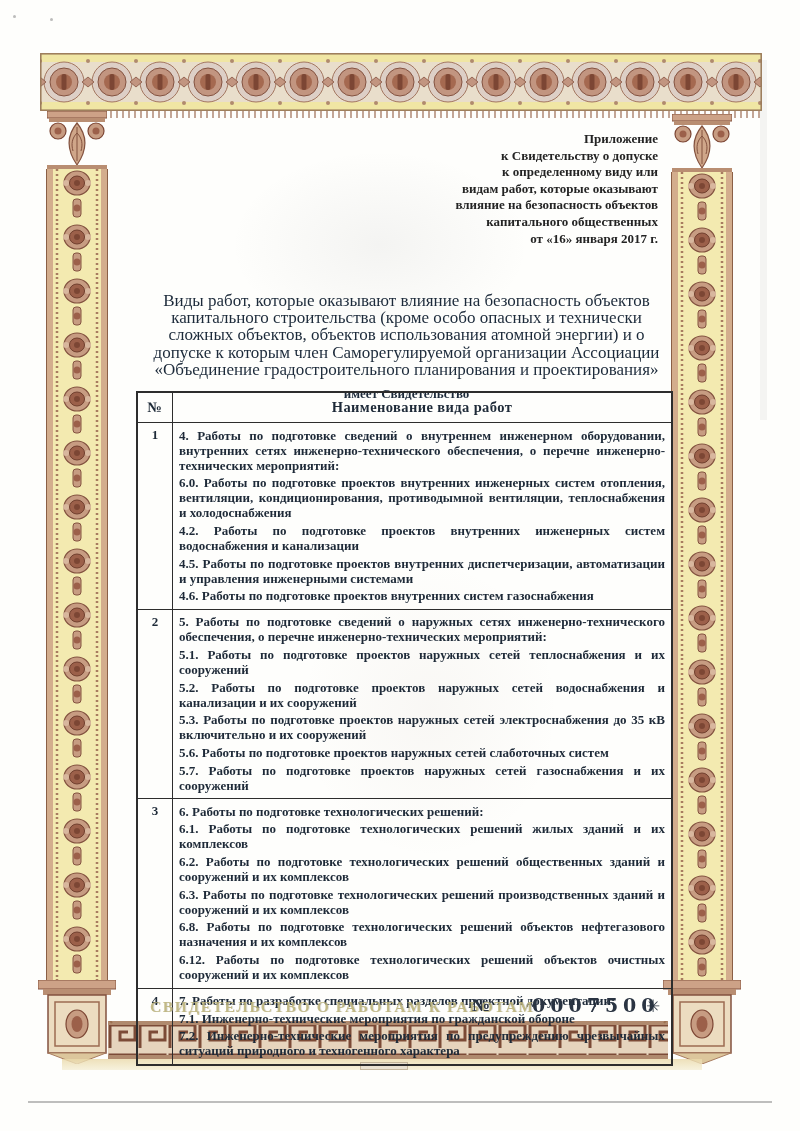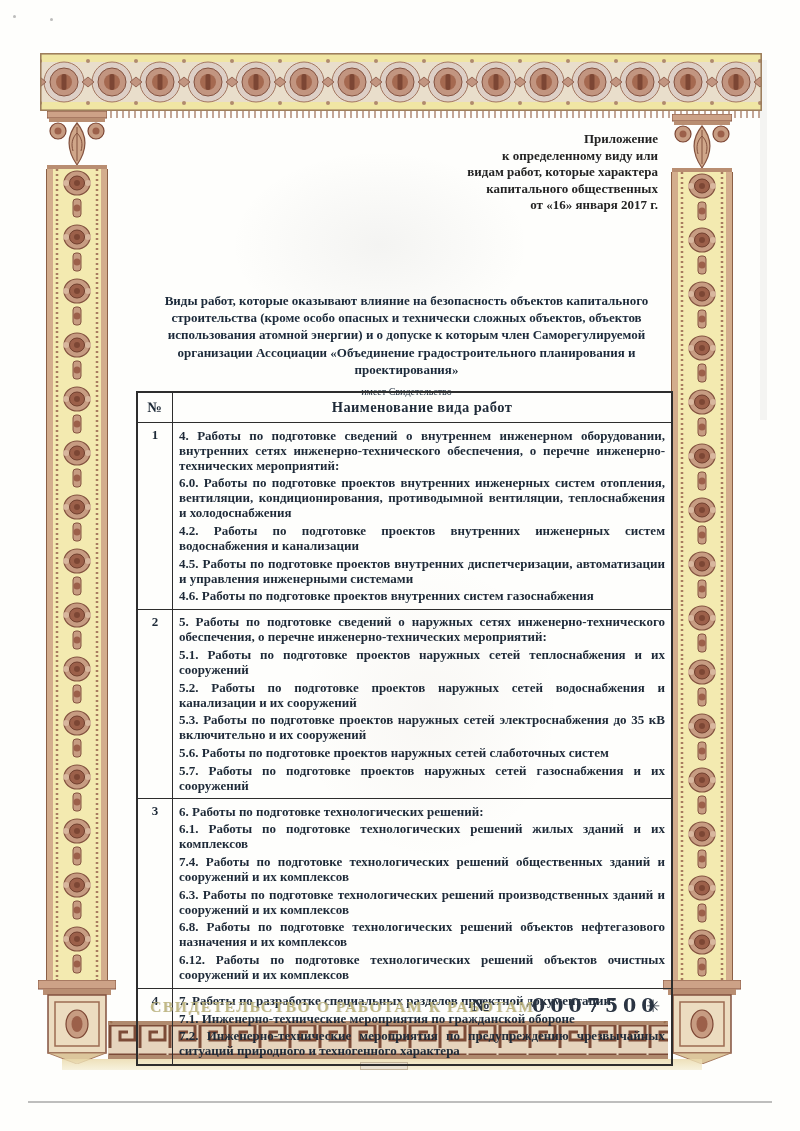--- a/index.html
+++ b/index.html
@@ -29,23 +29,23 @@
   .understrip{position:absolute;left:62px;top:1059px;width:640px;height:11px;opacity:.8;
           background:linear-gradient(#ead9a9,#f5efd6);}
   .microlabel{position:absolute;left:360px;top:1062px;width:46px;height:6px;background:#e7ded0;
           border:0.5px solid #b9a98f;opacity:.8;}
   .bottom-rule{position:absolute;left:28px;top:1101px;width:744px;height:2px;background:#a8a8a8;opacity:.75;}
 
   
   .appendix{position:absolute;right:142px;top:131px;width:340px;text-align:right;
             font-size:13px;line-height:16.6px;font-weight:bold;color:#242424;}
   .intro{position:absolute;left:138px;top:292px;width:537px;text-align:center;color:#1c2a3a;}
-  .intro .lead{font-weight:bold;font-size:13px;line-height:17.2px;margin:0;}
+  .intro .lead{font-weight:normal;font-size:17px;line-height:17.2px;margin:0;}
   .intro .company{font-weight:bold;font-size:13.2px;line-height:16px;margin:7px 0 0 0;}
-  .intro .has-cert{font-weight:normal;font-size:10px;margin:8px 0 0 0;}
+  .intro .has-cert{font-weight:bold;font-size:13px;margin:8px 0 0 0;}
 
   .works{position:absolute;left:136px;top:391px;width:537px;}
   table{width:100%;border-collapse:collapse;border:2.5px solid #2d2d2d;}
   th,td{border:1.5px solid #2d2d2d;vertical-align:top;color:#1e2a38;}
   th.col-no,td.col-no{width:26px;text-align:center;}
   th{font-size:14.5px;font-weight:bold;padding:6px 4px;letter-spacing:.4px;}
   td.col-no{font-weight:bold;font-size:13px;padding-top:4px;}
   td.col-name{padding:2px 6px 3px 6px;}
   td.col-name p{margin:2.5px 0;font-weight:bold;font-size:13px;line-height:1.16;text-align:justify;}
 
@@ -178,22 +178,24 @@
       <path d="M4,2 C-4,-8 -12,-4 -6,-14" fill="none" stroke="#9c7050" stroke-width="2"></path>
       <path d="M556,2 C564,-8 572,-4 566,-14" fill="none" stroke="#9c7050" stroke-width="2"></path>
     </svg>
   </div>
   <div class="understrip"></div>
   <div class="microlabel"></div>
   <div class="bottom-rule"></div>
 
   <div class="appendix">
     <div>Приложение</div>
+    <div>к Свидетельству о допуске</div>
     <div>к определенному виду или</div>
-    <div>видам работ, которые характера</div>
+    <div>видам работ, которые оказывают</div>
+    <div>влияние на безопасность объектов</div>
     <div>капитального общественных</div>
     <div>от «16» января 2017 г.</div>
   </div>
 
   <div class="intro">
     <p class="lead">Виды работ, которые оказывают влияние на безопасность объектов капитального строительства (кроме особо опасных и технически сложных объектов, объектов использования атомной энергии) и о допуске к которым член Саморегулируемой организации Ассоциации «Объединение градостроительного планирования и проектирования»</p>
     <p class="has-cert">имеет Свидетельство</p>
   </div>
 
   <div class="works">
@@ -224,21 +226,21 @@
               <p>5.3. Работы по подготовке проектов наружных сетей электроснабжения до 35 кВ включительно и их сооружений</p>
               <p>5.6. Работы по подготовке проектов наружных сетей слаботочных систем</p>
               <p>5.7. Работы по подготовке проектов наружных сетей газоснабжения и их сооружений</p>
             </td>
           </tr>
           <tr>
             <td class="col-no">3</td>
             <td class="col-name">
               <p>6. Работы по подготовке технологических решений:</p>
               <p>6.1. Работы по подготовке технологических решений жилых зданий и их комплексов</p>
-              <p>7.4. Работы по подготовке технологических решений общественных зданий и сооружений и их комплексов</p>
+              <p>6.2. Работы по подготовке технологических решений общественных зданий и сооружений и их комплексов</p>
               <p>6.3. Работы по подготовке технологических решений производственных зданий и сооружений и их комплексов</p>
               <p>6.8. Работы по подготовке технологических решений объектов нефтегазового назначения и их комплексов</p>
               <p>6.12. Работы по подготовке технологических решений объектов очистных сооружений и их комплексов</p>
             </td>
           </tr>
           <tr>
             <td class="col-no">4</td>
             <td class="col-name">
               <p>7. Работы по разработке специальных разделов проектной документации:</p>
               <p>7.1. Инженерно-технические мероприятия по гражданской обороне</p>

